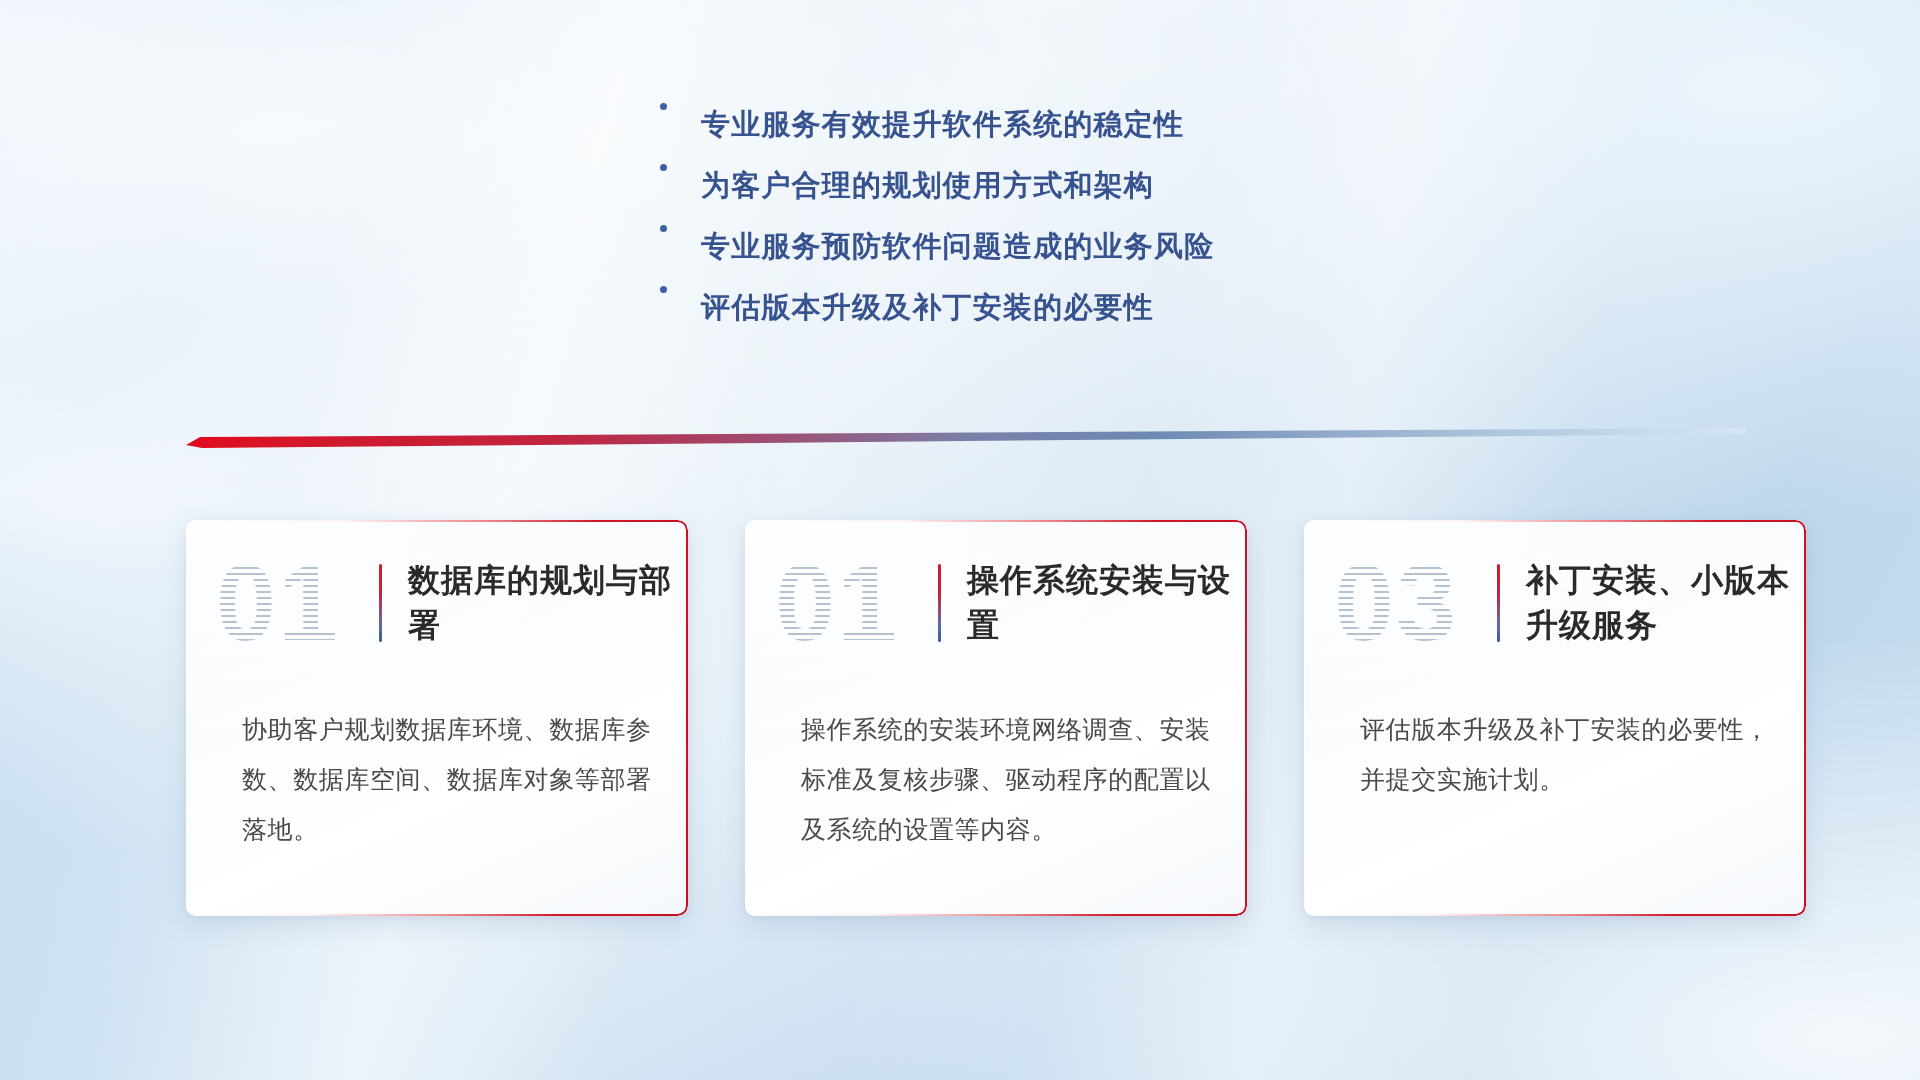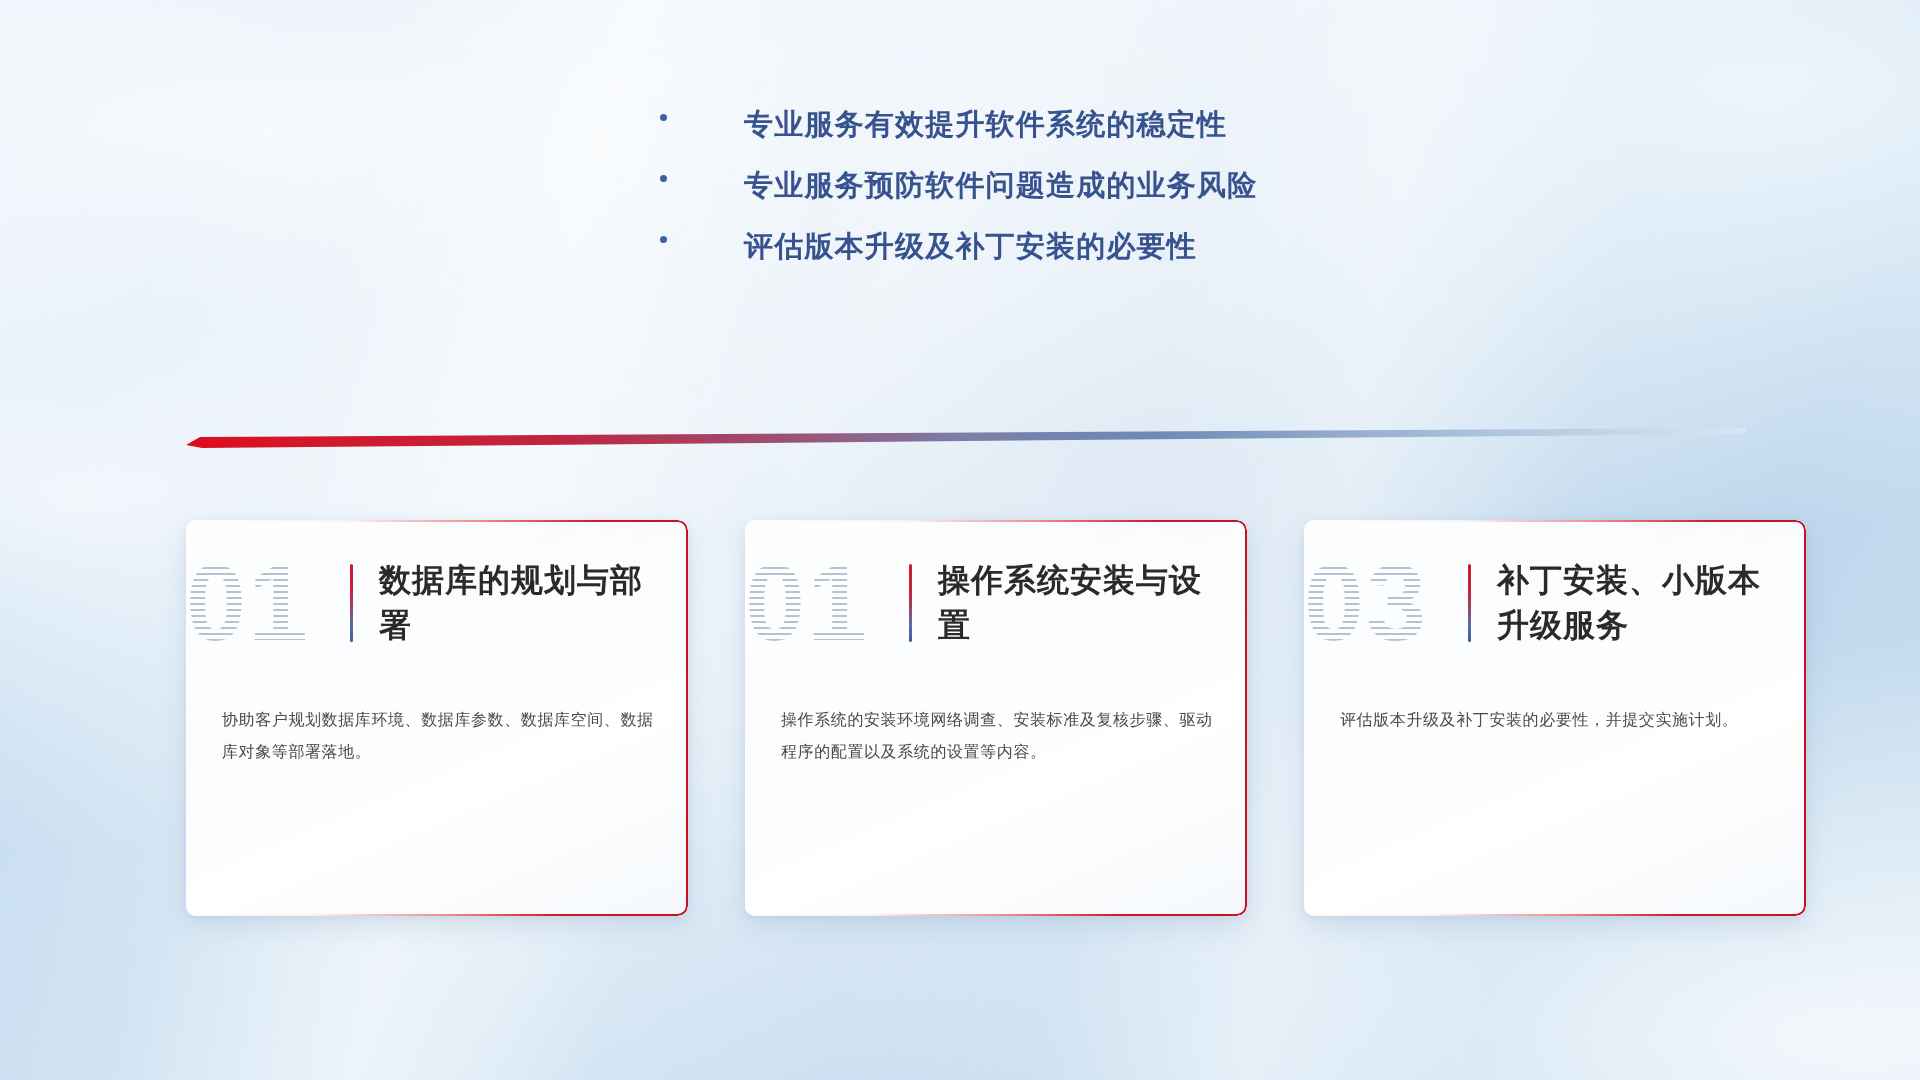--- a/index.html
+++ b/index.html
@@ -51,23 +51,22 @@
   }
 
   
   .bullets {
     position:absolute;
     left:660px; top:110px;
     z-index:4;
   }
   .bullet-row {
     display:flex;
-    align-items:center;
+    align-items:flex-start;
     margin-bottom:32px;
-    gap:43px;
   }
   .bullet-dot {
     width:7px; height:7px;
     border-radius:50%;
     background:#3f5fa3;
     margin-right:34px;
     flex:0 0 auto;
     position:relative; top:-7px;
   }
   .bullet-text {
@@ -131,20 +130,21 @@
     mask-composite:exclude;
     pointer-events:none;
     z-index:2;
   }
 
   .card-head {
     position:relative;
     display:flex;
     align-items:center;
     height:166px;
+    padding-left:30px;
     z-index:3;
   }
 
   
   .card-number {
     position:relative;
     font-size:108px;
     font-weight:800;
     letter-spacing:2px;
     line-height:1;
@@ -177,38 +177,43 @@
     color:#2a2a2a;
     line-height:1.42;
     letter-spacing:1px;
     max-width:280px;
   }
 
   .card-body {
     position:relative;
     z-index:3;
     padding:18px 20px 0 36px;
-    font-size:16px;
+    font-size:25px;
     line-height:2.0;
     color:#4a4a4a;
     letter-spacing:0.6px;
+    margin-left:20px;
   }
 </style>
 </head>
 <body>
 
 <div id="slide">
 
   <div class="bullets">
 
     <div class="bullet-row">
       <span class="bullet-dot"></span>
       <span class="bullet-text">专业服务有效提升软件系统的稳定性</span>
     </div>
 
+    <div class="bullet-row">
+      <span class="bullet-dot"></span>
+      <span class="bullet-text">为客户合理的规划使用方式和架构</span>
+    </div>
 
     <div class="bullet-row">
       <span class="bullet-dot"></span>
       <span class="bullet-text">专业服务预防软件问题造成的业务风险</span>
     </div>
 
     <div class="bullet-row">
       <span class="bullet-dot"></span>
       <span class="bullet-text">评估版本升级及补丁安装的必要性</span>
     </div>

